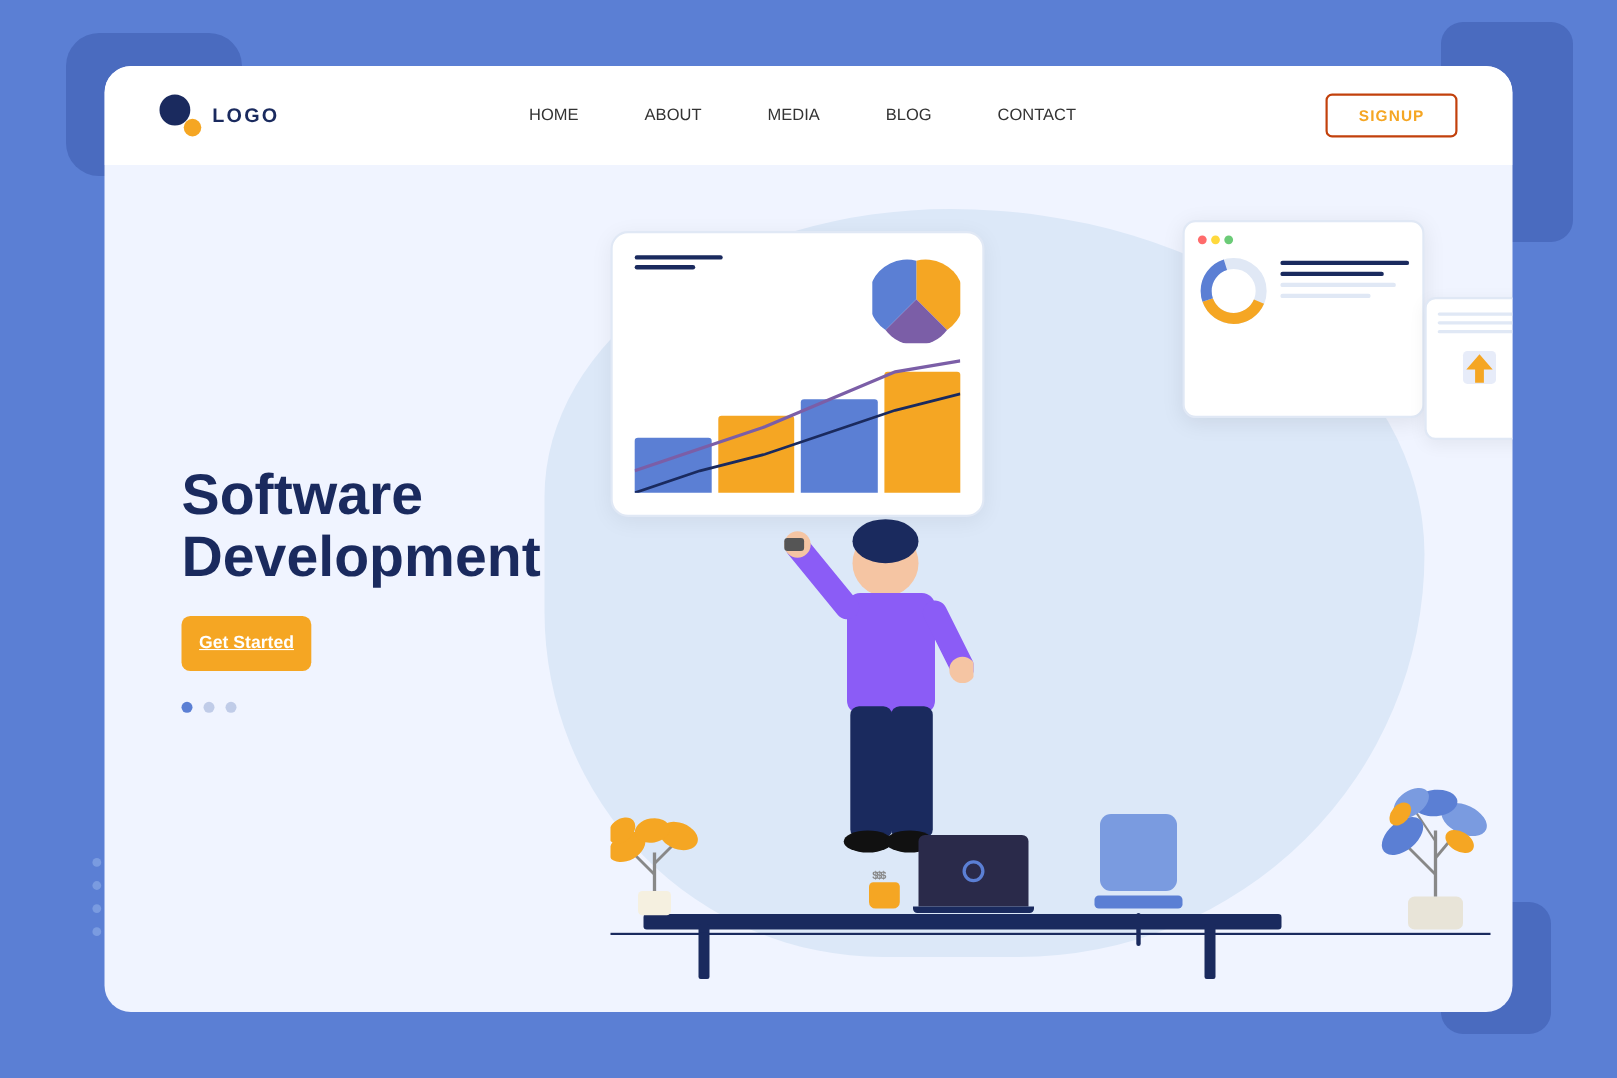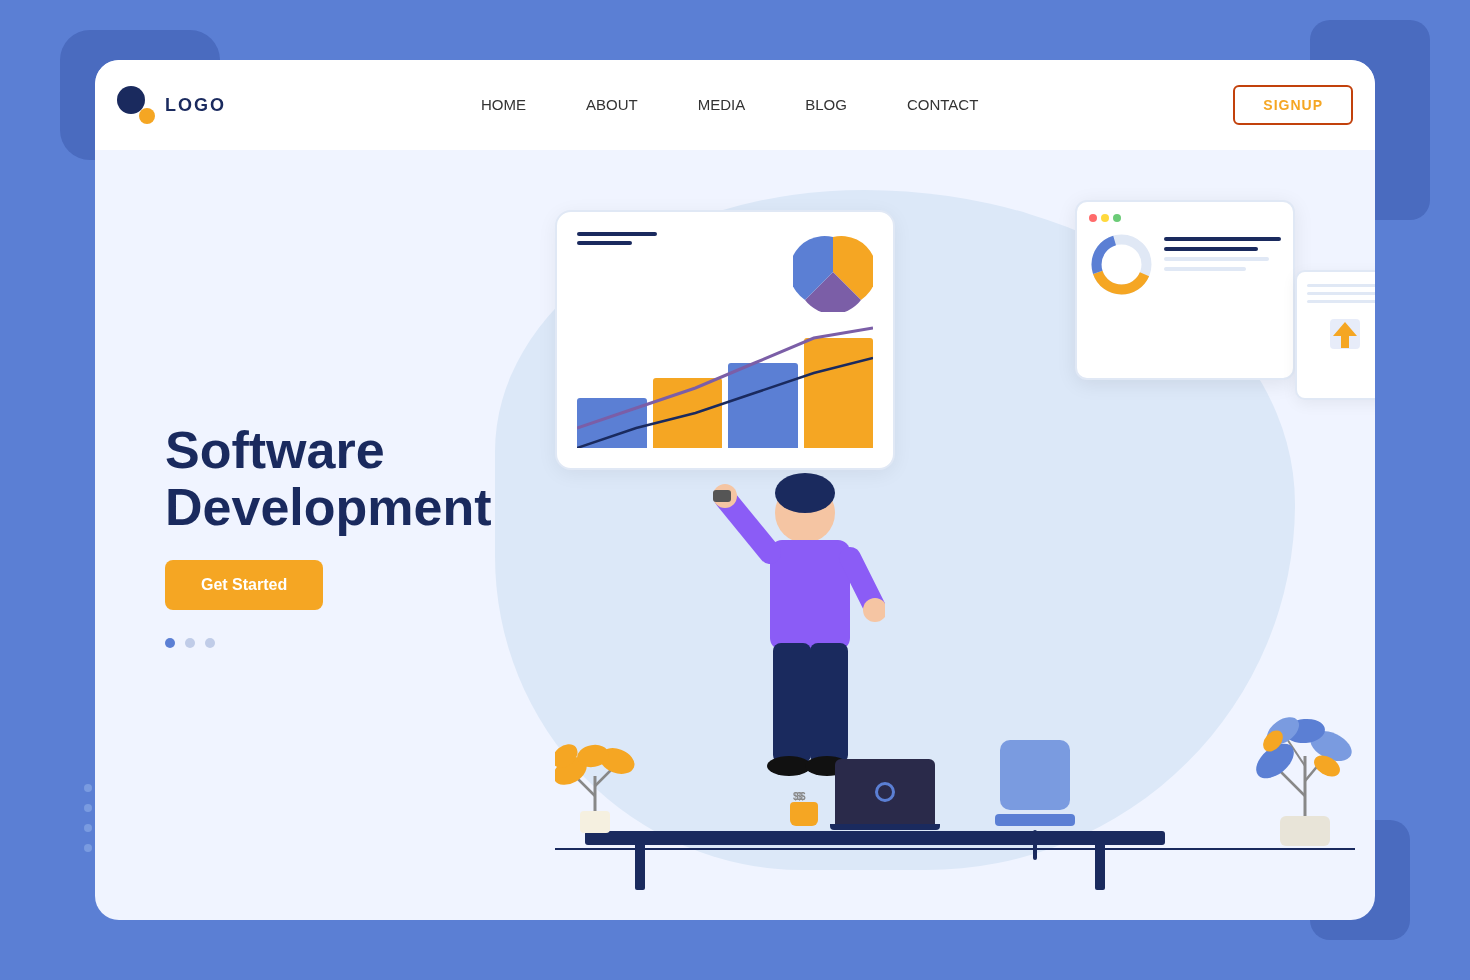--- a/index.html
+++ b/index.html
@@ -67,21 +67,21 @@
       position: relative;
       display: flex;
       flex-direction: column;
     }
 
     
     .navbar {
       display: flex;
       align-items: center;
       justify-content: space-between;
-      padding: 0 22px;
+      padding: 0 50px;
       height: 90px;
       background: white;
       border-radius: 24px 24px 0 0;
       flex-shrink: 0;
     }
     .logo-area {
       display: flex;
       align-items: center;
       gap: 10px;
     }
@@ -169,27 +169,28 @@
       font-size: 15px;
       color: #888;
       line-height: 1.7;
       margin-bottom: 36px;
       max-width: 280px;
     }
     .get-started-btn {
       background: #f5a623;
       color: white;
       border: none;
-      padding: 16px 36px;
+      padding: 16px 16px;
       border-radius: 8px;
       font-size: 16px;
       font-weight: 600;
       cursor: pointer;
       width: fit-content;
       margin-bottom: 28px;
+      text-decoration: underline;
     }
     .dots-nav {
       display: flex;
       gap: 10px;
     }
     .dot {
       width: 10px;
       height: 10px;
       border-radius: 50%;
       background: #c0cce8;

